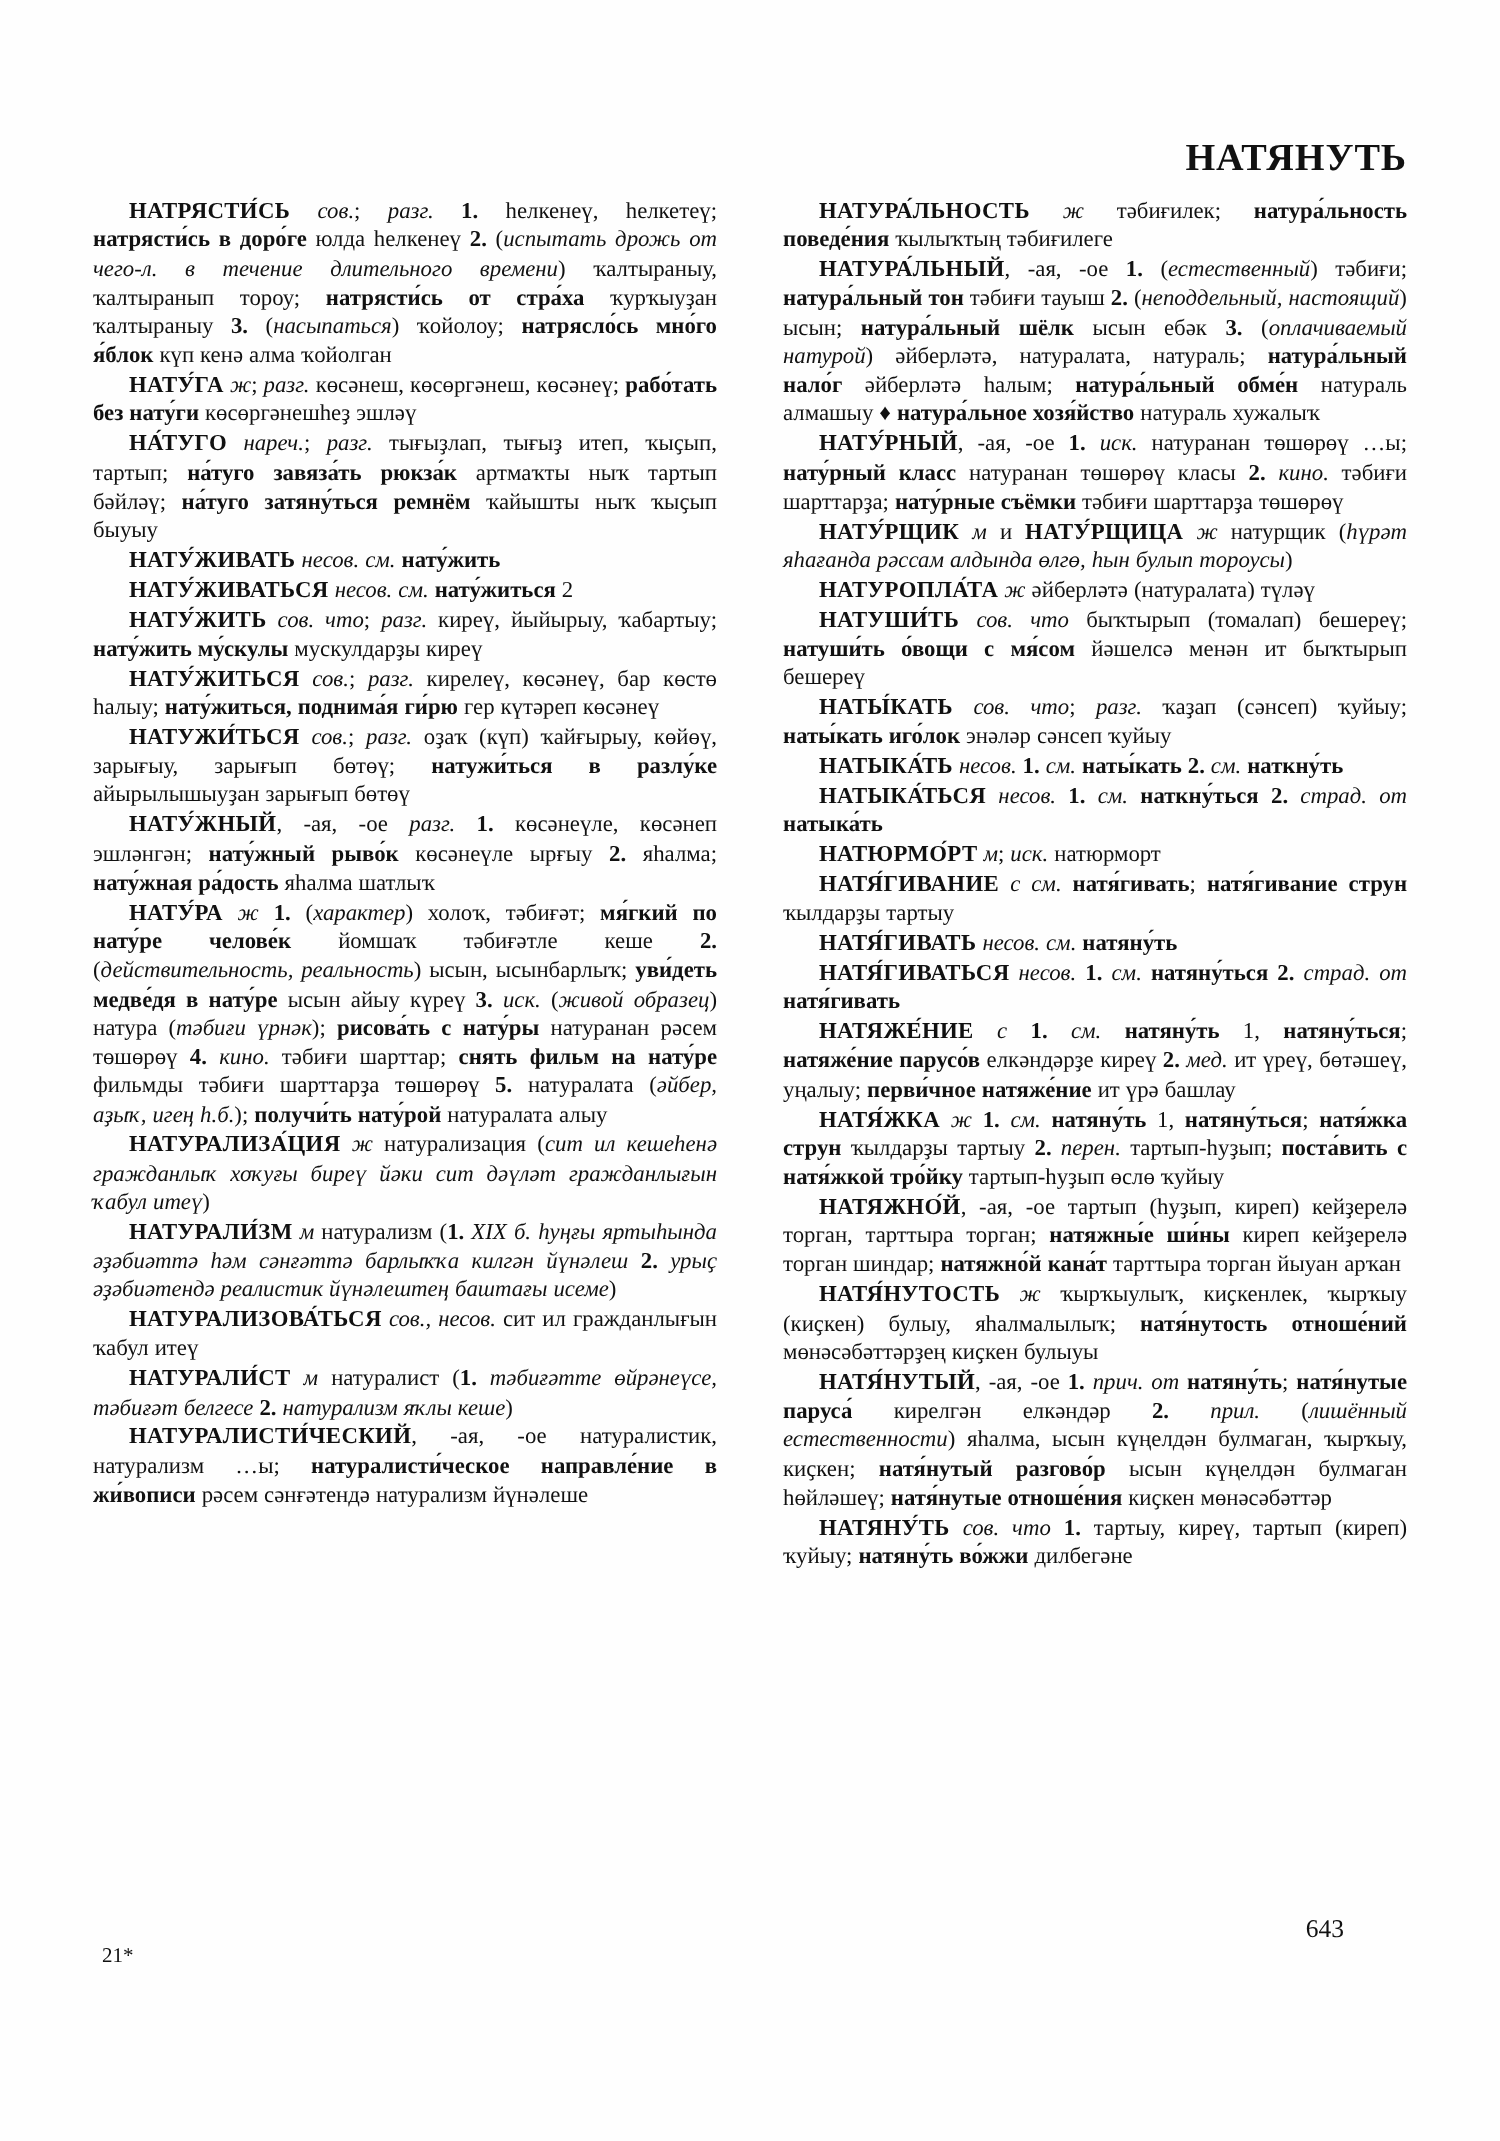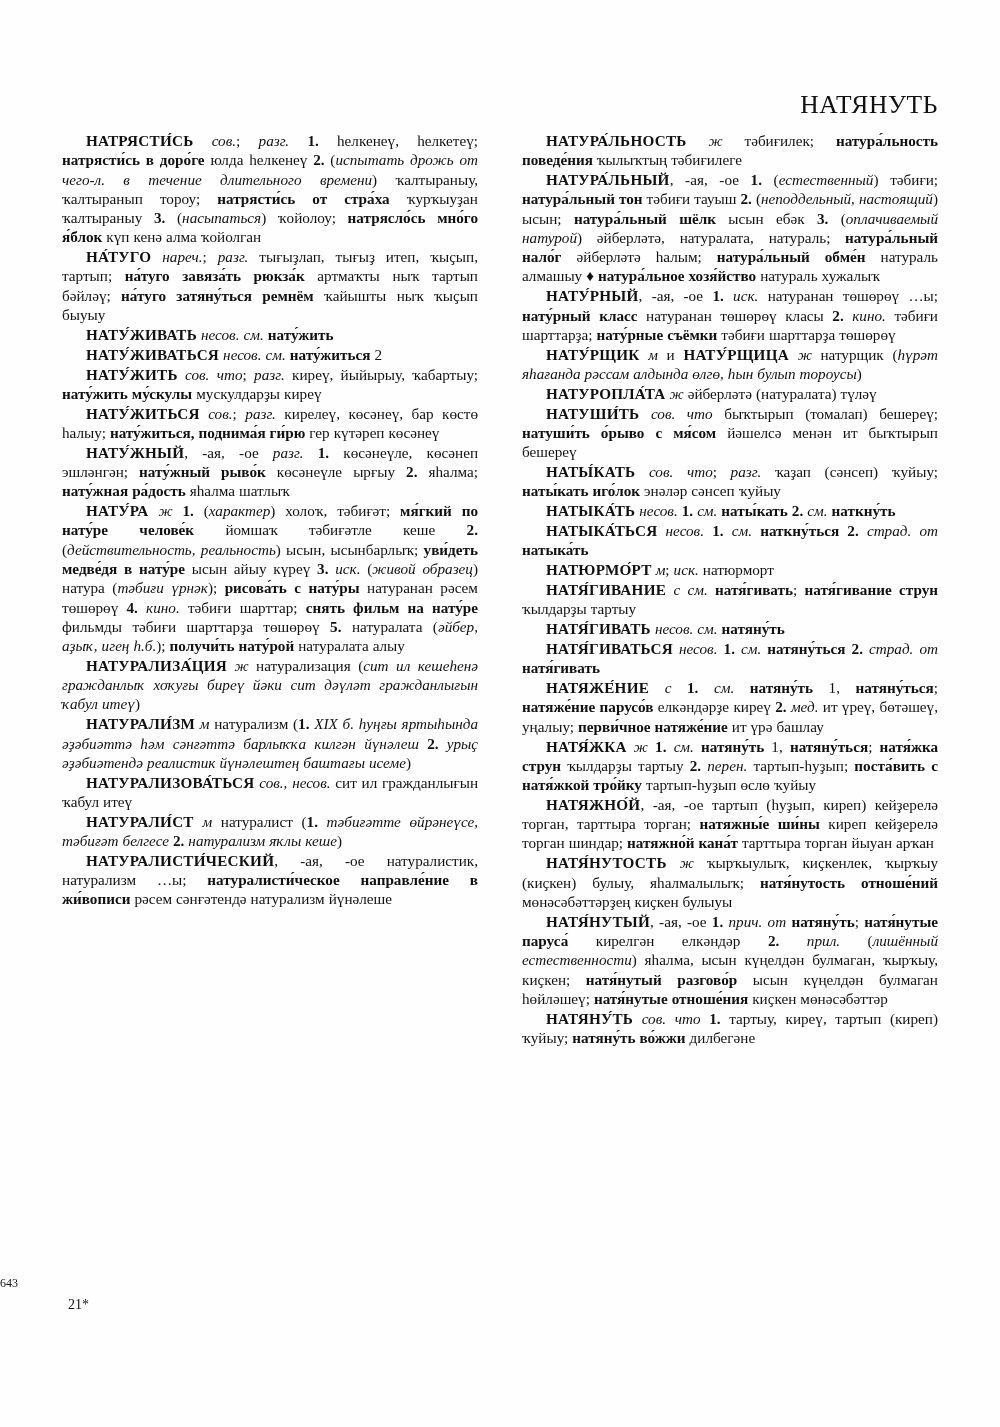--- a/index.html
+++ b/index.html
@@ -25,21 +25,21 @@
   }
 
   
   .runhead {
     position: absolute;
     top: 92px;
     left: 60px;
     right: 62px;
     text-align: right;
     font-size: 25.5px;
-    font-weight: normal;
+    font-weight: bold;
     letter-spacing: 0.6px;
     line-height: 1;
   }
 
   
   .columns {
     position: absolute;
     top: 131px;
     left: 62px;
     width: 876px;
@@ -84,60 +84,62 @@
   .lozenge {
     font-weight: bold;
   }
 
   
   .folio {
     position: absolute;
     top: 1276px;
     left: 0;
     width: 896px;
-    text-align: left;
-    font-size: 12px;
+    text-align: right;
+    font-size: 17px;
   }
   .signature {
     position: absolute;
     top: 1297px;
     left: 68px;
     font-size: 14px;
   }
 </style>
 </head>
 <body>
 
 <div class="page">
 
   <div class="runhead">НАТЯНУТЬ</div>
 
   <div class="columns">
     <div class="col">
         <p class="entry"><span class="hw">НАТРЯСТИ́СЬ</span> <span class="gram">сов.</span>; <span class="gram">разг.</span> <span class="num">1.</span> һелкенеү, һелкетеү; <span class="b">натрясти́сь в доро́ге</span> юлда һелкенеү <span class="num">2.</span> (<span class="i">испытать дрожь от чего-л. в течение длительного времени</span>) ҡалтыраныу, ҡалтыранып тороу; <span class="b">натрясти́сь от стра́ха</span> ҡурҡыуҙан ҡалтыраныу <span class="num">3.</span> (<span class="i">насыпаться</span>) ҡойолоу; <span class="b">натрясло́сь мно́го я́блок</span> күп кенә алма ҡойолган</p>
+        <p class="entry"><span class="hw">НАТУ́ГА</span> <span class="gram">ж</span>; <span class="gram">разг.</span> көсәнеш, көсөргәнеш, көсәнеү; <span class="b">рабо́тать без нату́ги</span> көсөргәнешһеҙ эшләү</p>
         <p class="entry"><span class="hw">НА́ТУГО</span> <span class="gram">нареч.</span>; <span class="gram">разг.</span> тығыҙлап, тығыҙ итеп, ҡыҫып, тартып; <span class="b">на́туго завяза́ть рюкза́к</span> артмаҡты ныҡ тартып бәйләү; <span class="b">на́туго затяну́ться ремнём</span> ҡайышты ныҡ ҡыҫып быуыу</p>
         <p class="entry"><span class="hw">НАТУ́ЖИВАТЬ</span> <span class="gram">несов. см.</span> <span class="b">нату́жить</span></p>
         <p class="entry"><span class="hw">НАТУ́ЖИВАТЬСЯ</span> <span class="gram">несов. см.</span> <span class="b">нату́житься</span> 2</p>
         <p class="entry"><span class="hw">НАТУ́ЖИТЬ</span> <span class="gram">сов. что</span>; <span class="gram">разг.</span> киреү, йыйырыу, ҡабартыу; <span class="b">нату́жить му́скулы</span> мускулдарҙы киреү</p>
         <p class="entry"><span class="hw">НАТУ́ЖИТЬСЯ</span> <span class="gram">сов.</span>; <span class="gram">разг.</span> кирелеү, көсәнеү, бар көстө һалыу; <span class="b">нату́житься, поднима́я ги́рю</span> гер күтәреп көсәнеү</p>
+        <p class="entry"><span class="hw">НАТУЖИ́ТЬСЯ</span> <span class="gram">сов.</span>; <span class="gram">разг.</span> оҙаҡ (күп) ҡайғырыу, көйөү, зарығыу, зарығып бөтөү; <span class="b">натужи́ться в разлу́ке</span> айырылышыуҙан зарығып бөтөү</p>
         <p class="entry"><span class="hw">НАТУ́ЖНЫЙ</span>, -ая, -ое <span class="gram">разг.</span> <span class="num">1.</span> көсәнеүле, көсәнеп эшләнгән; <span class="b">нату́жный рыво́к</span> көсәнеүле ырғыу <span class="num">2.</span> яһалма; <span class="b">нату́жная ра́дость</span> яһалма шатлыҡ</p>
         <p class="entry"><span class="hw">НАТУ́РА</span> <span class="gram">ж</span> <span class="num">1.</span> (<span class="i">характер</span>) холоҡ, тәбиғәт; <span class="b">мя́гкий по нату́ре челове́к</span> йомшаҡ тәбиғәтле кеше <span class="num">2.</span> (<span class="i">действительность, реальность</span>) ысын, ысынбарлыҡ; <span class="b">уви́деть медве́дя в нату́ре</span> ысын айыу күреү <span class="num">3.</span> <span class="gram">иск.</span> (<span class="i">живой образец</span>) натура (<span class="i">тәбиғи үрнәк</span>); <span class="b">рисова́ть с нату́ры</span> натуранан рәсем төшөрөү <span class="num">4.</span> <span class="gram">кино.</span> тәбиғи шарттар; <span class="b">снять фильм на нату́ре</span> фильмды тәбиғи шарттарҙа төшөрөү <span class="num">5.</span> натуралата (<span class="i">әйбер, аҙыҡ, игең һ.б.</span>); <span class="b">получи́ть нату́рой</span> натуралата алыу</p>
         <p class="entry"><span class="hw">НАТУРАЛИЗА́ЦИЯ</span> <span class="gram">ж</span> натурализация (<span class="i">сит ил кешеһенә гражданлыҡ хоҡуғы биреү йәки сит дәүләт гражданлығын ҡабул итеү</span>)</p>
         <p class="entry"><span class="hw">НАТУРАЛИ́ЗМ</span> <span class="gram">м</span> натурализм (<span class="num">1.</span> <span class="i">XIX б. һуңғы яртыһында әҙәбиәттә һәм сәнғәттә барлыҡҡа килгән йүнәлеш</span> <span class="num">2.</span> <span class="i">урыҫ әҙәбиәтендә реалистик йүнәлештең баштағы исеме</span>)</p>
         <p class="entry"><span class="hw">НАТУРАЛИЗОВА́ТЬСЯ</span> <span class="gram">сов., несов.</span> сит ил гражданлығын ҡабул итеү</p>
         <p class="entry"><span class="hw">НАТУРАЛИ́СТ</span> <span class="gram">м</span> натуралист (<span class="num">1.</span> <span class="i">тәбиғәтте өйрәнеүсе, тәбиғәт белгесе</span> <span class="num">2.</span> <span class="i">натурализм яҡлы кеше</span>)</p>
         <p class="entry"><span class="hw">НАТУРАЛИСТИ́ЧЕСКИЙ</span>, -ая, -ое натуралистик, натурализм …ы; <span class="b">натуралисти́ческое направле́ние в жи́вописи</span> рәсем сәнғәтендә натурализм йүнәлеше</p>
       </div>
     <div class="col">
         <p class="entry"><span class="hw">НАТУРА́ЛЬНОСТЬ</span> <span class="gram">ж</span> тәбиғилек; <span class="b">натура́льность поведе́ния</span> ҡылыҡтың тәбиғилеге</p>
         <p class="entry"><span class="hw">НАТУРА́ЛЬНЫЙ</span>, -ая, -ое <span class="num">1.</span> (<span class="i">естественный</span>) тәбиғи; <span class="b">натура́льный тон</span> тәбиғи тауыш <span class="num">2.</span> (<span class="i">неподдельный, настоящий</span>) ысын; <span class="b">натура́льный шёлк</span> ысын ебәк <span class="num">3.</span> (<span class="i">оплачиваемый натурой</span>) әйберләтә, натуралата, натураль; <span class="b">натура́льный нало́г</span> әйберләтә һалым; <span class="b">натура́льный обме́н</span> натураль алмашыу <span class="lozenge">♦</span> <span class="b">натура́льное хозя́йство</span> натураль хужалыҡ</p>
         <p class="entry"><span class="hw">НАТУ́РНЫЙ</span>, -ая, -ое <span class="num">1.</span> <span class="gram">иск.</span> натуранан төшөрөү …ы; <span class="b">нату́рный класс</span> натуранан төшөрөү класы <span class="num">2.</span> <span class="gram">кино.</span> тәбиғи шарттарҙа; <span class="b">нату́рные съёмки</span> тәбиғи шарттарҙа төшөрөү</p>
         <p class="entry"><span class="hw">НАТУ́РЩИК</span> <span class="gram">м</span> и <span class="hw">НАТУ́РЩИЦА</span> <span class="gram">ж</span> натурщик (<span class="i">һүрәт яһағанда рәссам алдында өлгө, һын булып тороусы</span>)</p>
         <p class="entry"><span class="hw">НАТУРОПЛА́ТА</span> <span class="gram">ж</span> әйберләтә (натуралата) түләү</p>
-        <p class="entry"><span class="hw">НАТУШИ́ТЬ</span> <span class="gram">сов. что</span> быҡтырып (томалап) бешереү; <span class="b">натуши́ть о́рыво с мя́сом</span> йәшелсә менән ит быҡтырып бешереү</p>
+        <p class="entry"><span class="hw">НАТУШИ́ТЬ</span> <span class="gram">сов. что</span> быҡтырып (томалап) бешереү; <span class="b">натуши́ть о́вощи с мя́сом</span> йәшелсә менән ит быҡтырып бешереү</p>
         <p class="entry"><span class="hw">НАТЫ́КАТЬ</span> <span class="gram">сов. что</span>; <span class="gram">разг.</span> ҡаҙап (сәнсеп) ҡуйыу; <span class="b">наты́кать иго́лок</span> энәләр сәнсеп ҡуйыу</p>
         <p class="entry"><span class="hw">НАТЫКА́ТЬ</span> <span class="gram">несов.</span> <span class="num">1.</span> <span class="gram">см.</span> <span class="b">наты́кать</span> <span class="num">2.</span> <span class="gram">см.</span> <span class="b">наткну́ть</span></p>
         <p class="entry"><span class="hw">НАТЫКА́ТЬСЯ</span> <span class="gram">несов.</span> <span class="num">1.</span> <span class="gram">см.</span> <span class="b">наткну́ться</span> <span class="num">2.</span> <span class="gram">страд. от</span> <span class="b">натыка́ть</span></p>
         <p class="entry"><span class="hw">НАТЮРМО́РТ</span> <span class="gram">м</span>; <span class="gram">иск.</span> натюрморт</p>
         <p class="entry"><span class="hw">НАТЯ́ГИВАНИЕ</span> <span class="gram">с см.</span> <span class="b">натя́гивать</span>; <span class="b">натя́гивание струн</span> ҡылдарҙы тартыу</p>
         <p class="entry"><span class="hw">НАТЯ́ГИВАТЬ</span> <span class="gram">несов. см.</span> <span class="b">натяну́ть</span></p>
         <p class="entry"><span class="hw">НАТЯ́ГИВАТЬСЯ</span> <span class="gram">несов.</span> <span class="num">1.</span> <span class="gram">см.</span> <span class="b">натяну́ться</span> <span class="num">2.</span> <span class="gram">страд. от</span> <span class="b">натя́гивать</span></p>
         <p class="entry"><span class="hw">НАТЯЖЕ́НИЕ</span> <span class="gram">с</span> <span class="num">1.</span> <span class="gram">см.</span> <span class="b">натяну́ть</span> 1, <span class="b">натяну́ться</span>; <span class="b">натяже́ние парусо́в</span> елкәндәрҙе киреү <span class="num">2.</span> <span class="gram">мед.</span> ит үреү, бөтәшеү, уңалыу; <span class="b">перви́чное натяже́ние</span> ит үрә башлау</p>
         <p class="entry"><span class="hw">НАТЯ́ЖКА</span> <span class="gram">ж</span> <span class="num">1.</span> <span class="gram">см.</span> <span class="b">натяну́ть</span> 1, <span class="b">натяну́ться</span>; <span class="b">натя́жка струн</span> ҡылдарҙы тартыу <span class="num">2.</span> <span class="gram">перен.</span> тартып-һуҙып; <span class="b">поста́вить с натя́жкой тро́йку</span> тартып-һуҙып өслө ҡуйыу</p>
         <p class="entry"><span class="hw">НАТЯЖНО́Й</span>, -ая, -ое тартып (һуҙып, киреп) кейҙерелә торган, тарттыра торган; <span class="b">натяжны́е ши́ны</span> киреп кейҙерелә торган шиндар; <span class="b">натяжно́й кана́т</span> тарттыра торган йыуан арҡан</p>

